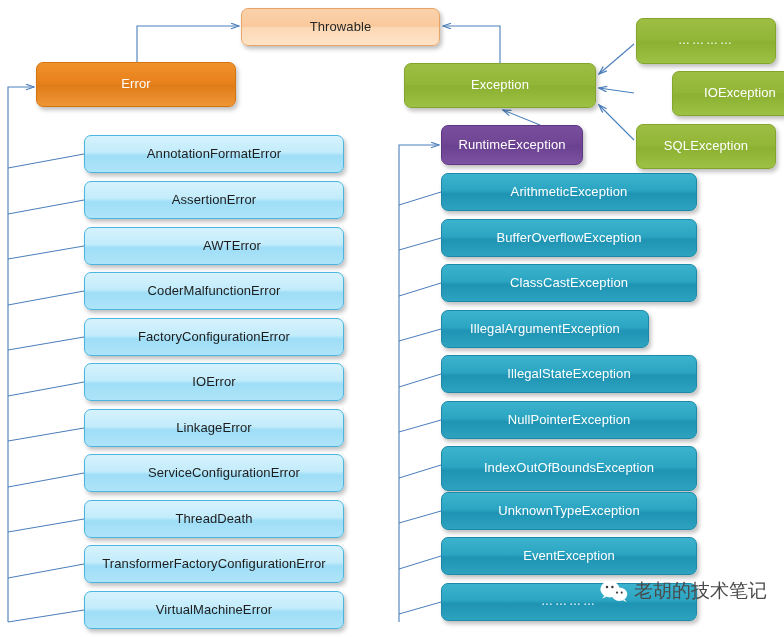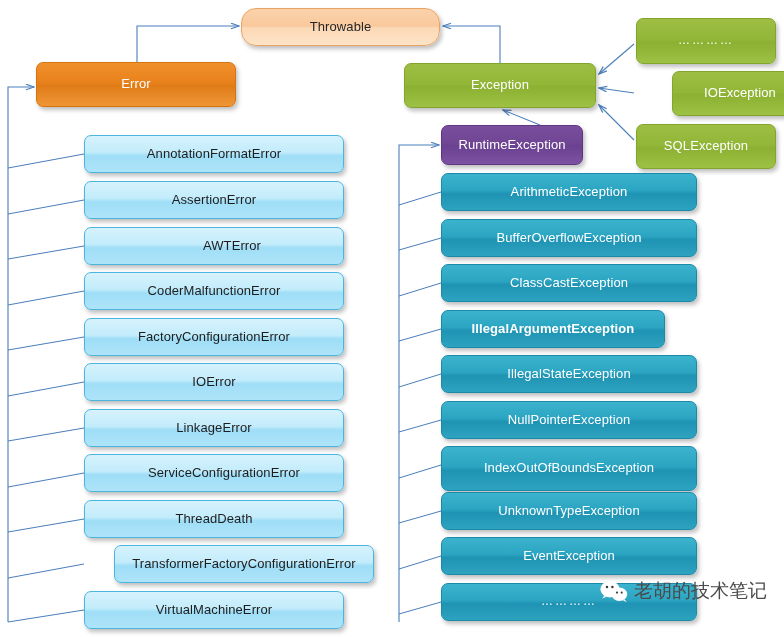--- a/index.html
+++ b/index.html
@@ -150,21 +150,21 @@
       <path d="M399,341 L441,329"></path>
       <path d="M399,387 L441,374"></path>
       <path d="M399,432 L441,420"></path>
       <path d="M399,478 L441,465"></path>
       <path d="M399,523 L441,511"></path>
       <path d="M399,569 L441,556"></path>
       <path d="M399,614 L441,602"></path>
     </g>
   </svg>
 
-  <div class="node n-throwable" style="left:241px;top:8px;width:199px;height:38px;border-radius:15px;">
+  <div class="node n-throwable" style="left:241px;top:8px;width:199px;height:38px;">
     <span>Throwable</span>
   </div>
 
   <div class="node n-error" style="left:36px;top:62px;width:200px;height:45px;">
     <span>Error</span>
   </div>
 
   <div class="node n-exception" style="left:404px;top:63px;width:192px;height:45px;">
     <span>Exception</span>
   </div>
@@ -203,37 +203,37 @@
   </div>
   <div class="node n-lblue" style="left:84px;top:409px;width:260px;height:38px;">
     <span>LinkageError</span>
   </div>
   <div class="node n-lblue" style="left:84px;top:454px;width:260px;height:38px;padding-left:20px;">
     <span>ServiceConfigurationError</span>
   </div>
   <div class="node n-lblue" style="left:84px;top:500px;width:260px;height:38px;">
     <span>ThreadDeath</span>
   </div>
-  <div class="node n-lblue" style="left:84px;top:545px;width:260px;height:38px;margin-left:30px;">
+  <div class="node n-lblue" style="left:84px;top:545px;width:260px;height:38px;">
     <span>TransformerFactoryConfigurationError</span>
   </div>
   <div class="node n-lblue" style="left:84px;top:591px;width:260px;height:38px;">
     <span>VirtualMachineError</span>
   </div>
 
   <div class="node n-teal" style="left:441px;top:173px;width:256px;height:38px;">
     <span>ArithmeticException</span>
   </div>
   <div class="node n-teal" style="left:441px;top:219px;width:256px;height:38px;">
     <span>BufferOverflowException</span>
   </div>
   <div class="node n-teal" style="left:441px;top:264px;width:256px;height:38px;">
     <span>ClassCastException</span>
   </div>
-  <div class="node n-teal" style="left:441px;top:310px;width:224px;height:38px;font-weight:bold;">
+  <div class="node n-teal" style="left:441px;top:310px;width:208px;height:38px;">
     <span>IllegalArgumentException</span>
   </div>
   <div class="node n-teal" style="left:441px;top:355px;width:256px;height:38px;">
     <span>IllegalStateException</span>
   </div>
   <div class="node n-teal" style="left:441px;top:401px;width:256px;height:38px;">
     <span>NullPointerException</span>
   </div>
   <div class="node n-teal" style="left:441px;top:446px;width:256px;height:45px;">
     <span>IndexOutOfBoundsException</span>

